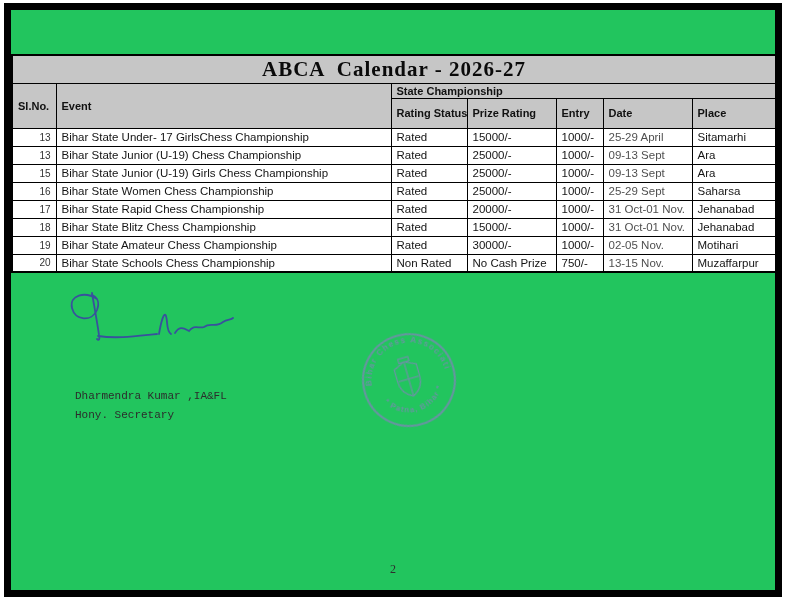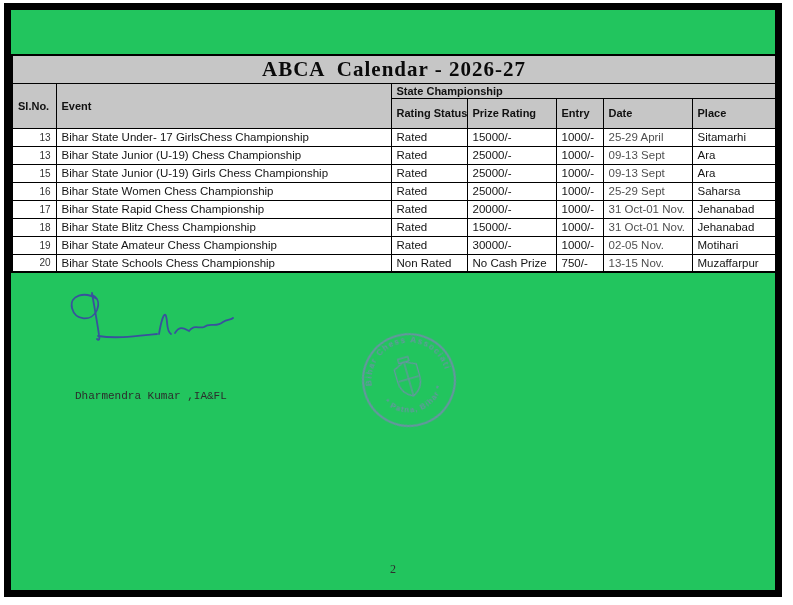--- a/index.html
+++ b/index.html
@@ -229,20 +229,21 @@
         <path d="M 38,8 C 26,0 10,4 13,17 C 16,30 33,31 38,19 C 41,11 38,6 33,4"></path>
         <path d="M 33,2 C 35,14 38,30 40,44 C 41,48 40,50 38,48"></path>
         <path d="M 39,45 C 58,48 78,45 98,43"></path>
         <path d="M 100,43 C 102,31 105,20 107,25 C 109,31 107,40 112,43"></path>
         <path d="M 116,42 C 121,34 126,38 130,40 C 135,33 140,38 145,36 C 151,31 157,37 164,31 C 168,28 172,29 174,27"></path>
       </g>
     </svg>
 
     <div class="signatory">
       <div>Dharmendra Kumar ,IA&amp;FL</div>
+      <div>Hony. Secretary</div>
     </div>
 
     <svg class="stamp-svg" viewBox="0 0 96 96">
       <defs>
         <path id="arcTop" d="M 12,48 A 36,36 0 0 1 84,48"></path>
         <path id="arcBottom" d="M 16,54 A 33,33 0 0 0 80,54"></path>
       </defs>
       <g stroke="#8a7cc2" fill="none">
         <circle cx="48" cy="48" r="44" stroke-width="2"></circle>
         <g stroke-width="1.2">

